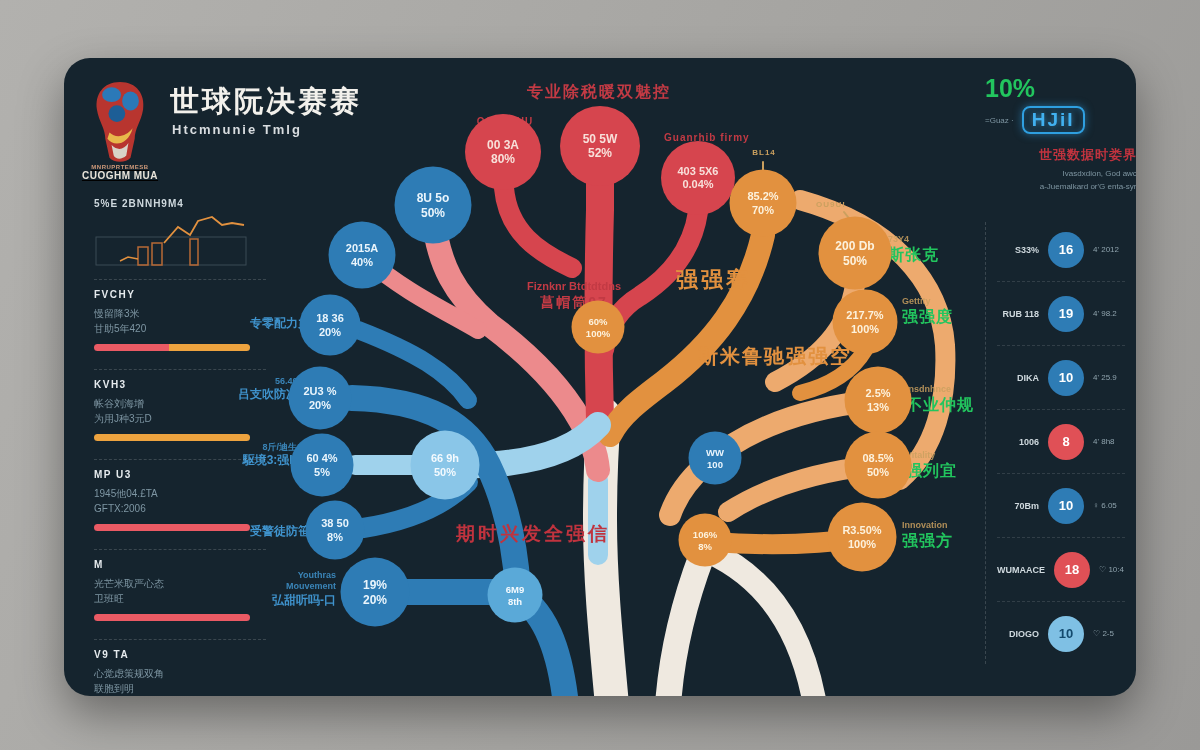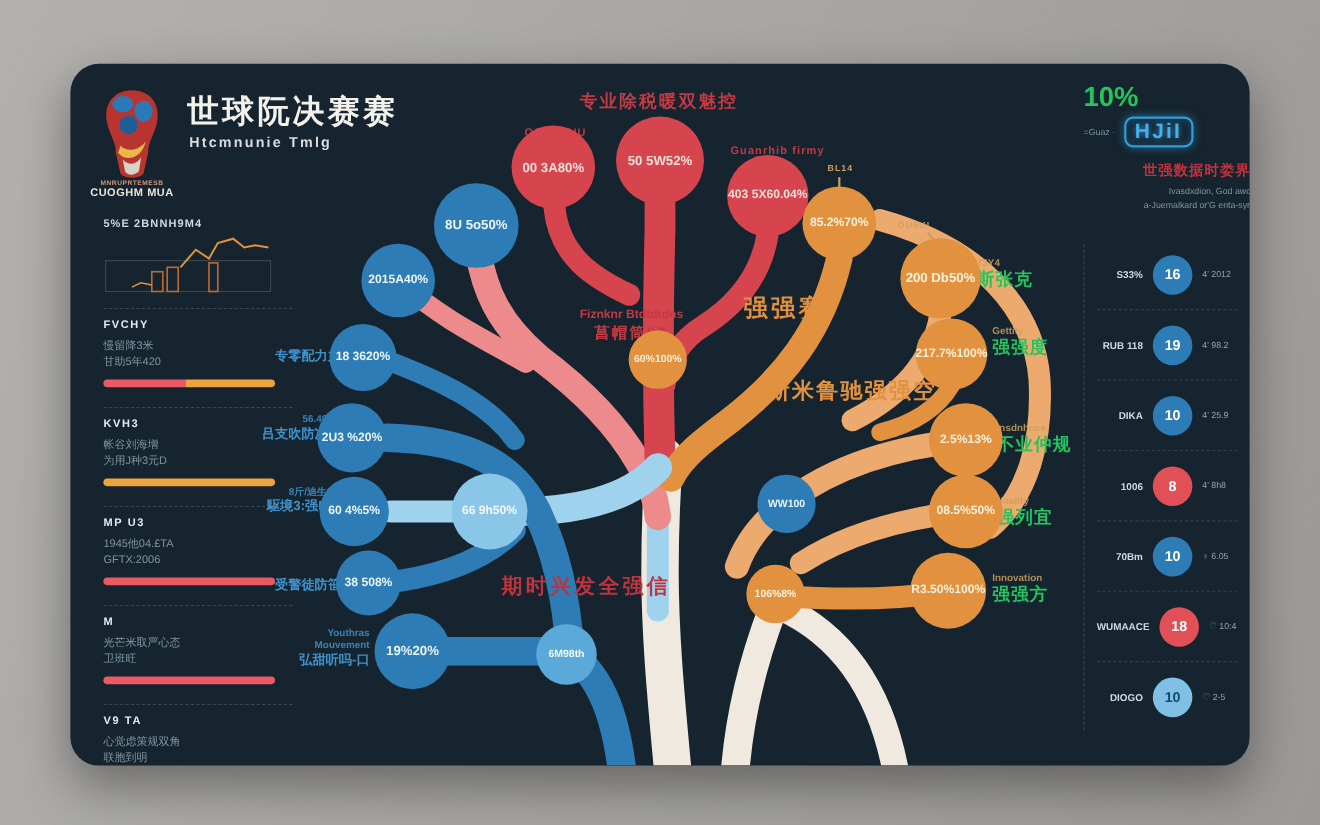--- a/index.html
+++ b/index.html
@@ -12,21 +12,21 @@
   .card{
     position:absolute;left:64px;top:58px;width:1072px;height:638px;
     background:#15242e;border-radius:26px;overflow:hidden;
     box-shadow:0 18px 45px rgba(0,0,0,.38);
   }
   svg.tree{position:absolute;left:0;top:0;width:1072px;height:638px;z-index:1;}
   svg.tree path{fill:none;stroke-linecap:round;}
 
   
   .logo{position:absolute;left:24px;top:22px;width:64px;height:84px;z-index:4;}
-  .logo-lines{position:absolute;left:6px;top:106px;width:100px;text-align:center;z-index:4;}
+  .logo-lines{position:absolute;left:6px;top:106px;width:100px;text-align:center;z-index:4;text-decoration:underline;}
   .logo-l1{font-size:6px;font-weight:700;color:#cf9a7a;letter-spacing:.5px;}
   .logo-l2{font-size:10px;font-weight:700;color:#e8e4da;letter-spacing:.5px;}
   .main-title{position:absolute;left:106px;top:24px;font-size:29px;font-weight:700;color:#f3f1ec;letter-spacing:3px;z-index:4;}
   .main-subtitle{position:absolute;left:108px;top:64px;font-size:13px;font-weight:700;color:#d9dde0;letter-spacing:2px;z-index:4;}
   .center-heading{position:absolute;left:400px;top:24px;width:270px;text-align:center;
     font-size:16px;font-weight:700;color:#c23a44;letter-spacing:2px;z-index:4;}
 
   
   .pct{position:absolute;left:921px;top:16px;font-size:25px;font-weight:700;color:#22c55e;z-index:4;}
   .brand-row{position:absolute;left:921px;top:48px;display:flex;align-items:center;gap:8px;z-index:4;}
@@ -57,21 +57,21 @@
   .right-list{position:absolute;left:933px;top:160px;width:128px;z-index:4;}
   .rrow{height:63px;display:flex;align-items:center;gap:9px;border-bottom:1px dashed rgba(255,255,255,.12);}
   .rrow:last-child{border-bottom:none;}
   .rlabel{flex:0 0 42px;text-align:right;font-size:9px;font-weight:700;color:#cfd9de;}
   .rcircle{flex:0 0 36px;height:36px;border-radius:50%;display:flex;align-items:center;justify-content:center;
     font-size:13px;font-weight:700;color:#fff;}
   .rc-blue{background:#2e7cb5;} .rc-red{background:#e05056;} .rc-lblue{background:#7fc0e4;color:#134a6e;}
   .rmeta{font-size:8px;color:#8fa3ad;white-space:nowrap;}
 
   
-  .node{position:absolute;border-radius:50%;display:flex;flex-direction:row;align-items:center;justify-content:center;
+  .node{position:absolute;border-radius:50%;display:flex;flex-direction:column;justify-content:center;
     transform:translate(-50%,-50%);z-index:5;font-weight:700;line-height:1.2;text-align:center;}
   .c-red{background:#d6454e;color:#f8e0da;}
   .c-org{background:#e2913f;color:#fdf2dd;}
   .c-blue{background:#2e7cb5;color:#eaf5fc;}
   .c-lblue{background:#8ac6e8;color:#f4fafe;}
   .c-mblue{background:#5aa9d8;color:#f4fafe;}
   .fz12{font-size:12px;} .fz11{font-size:11px;} .fz10{font-size:9.5px;}
 
   
   .lbl{position:absolute;z-index:3;line-height:1.25;}

